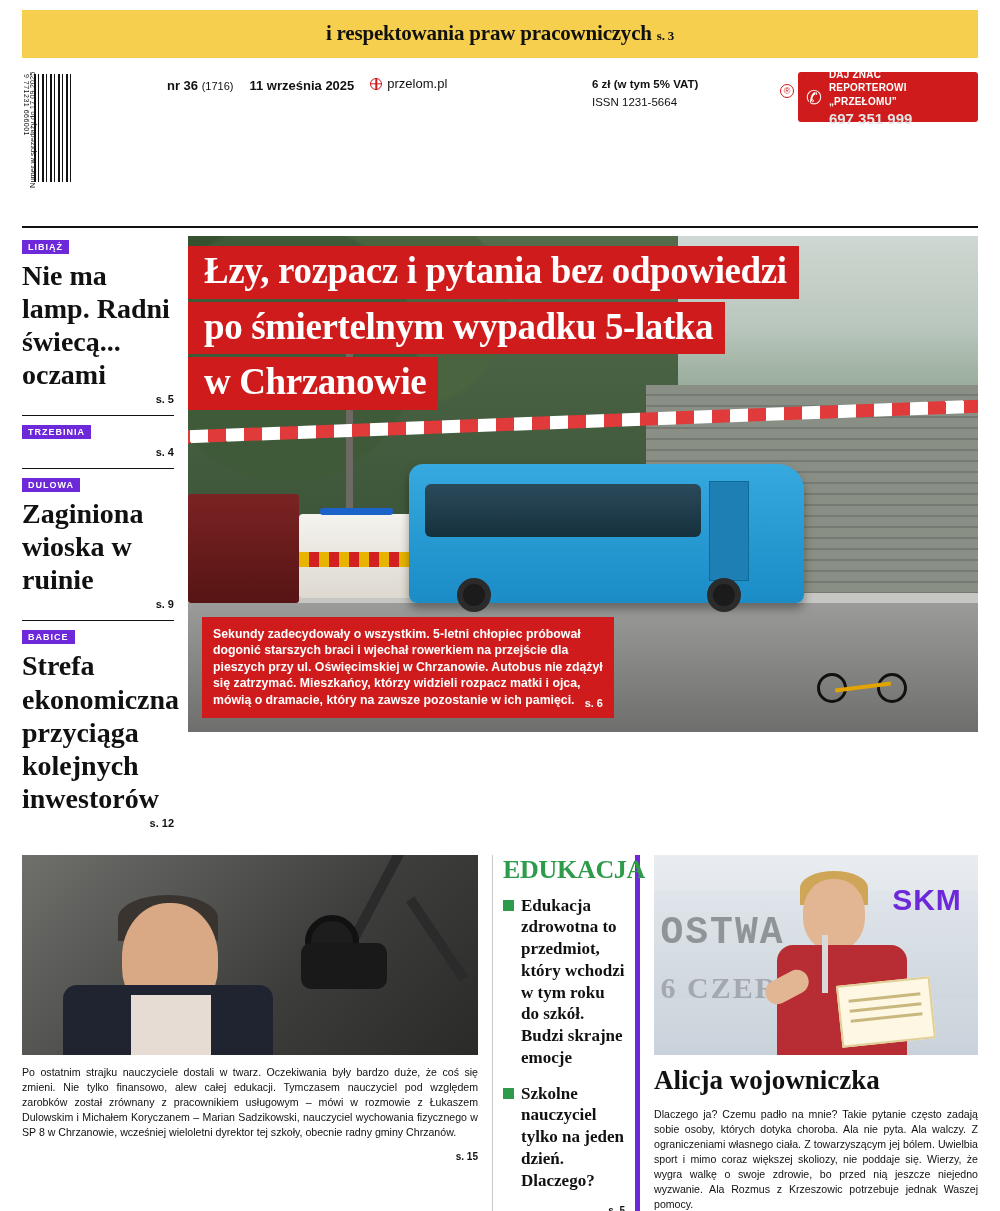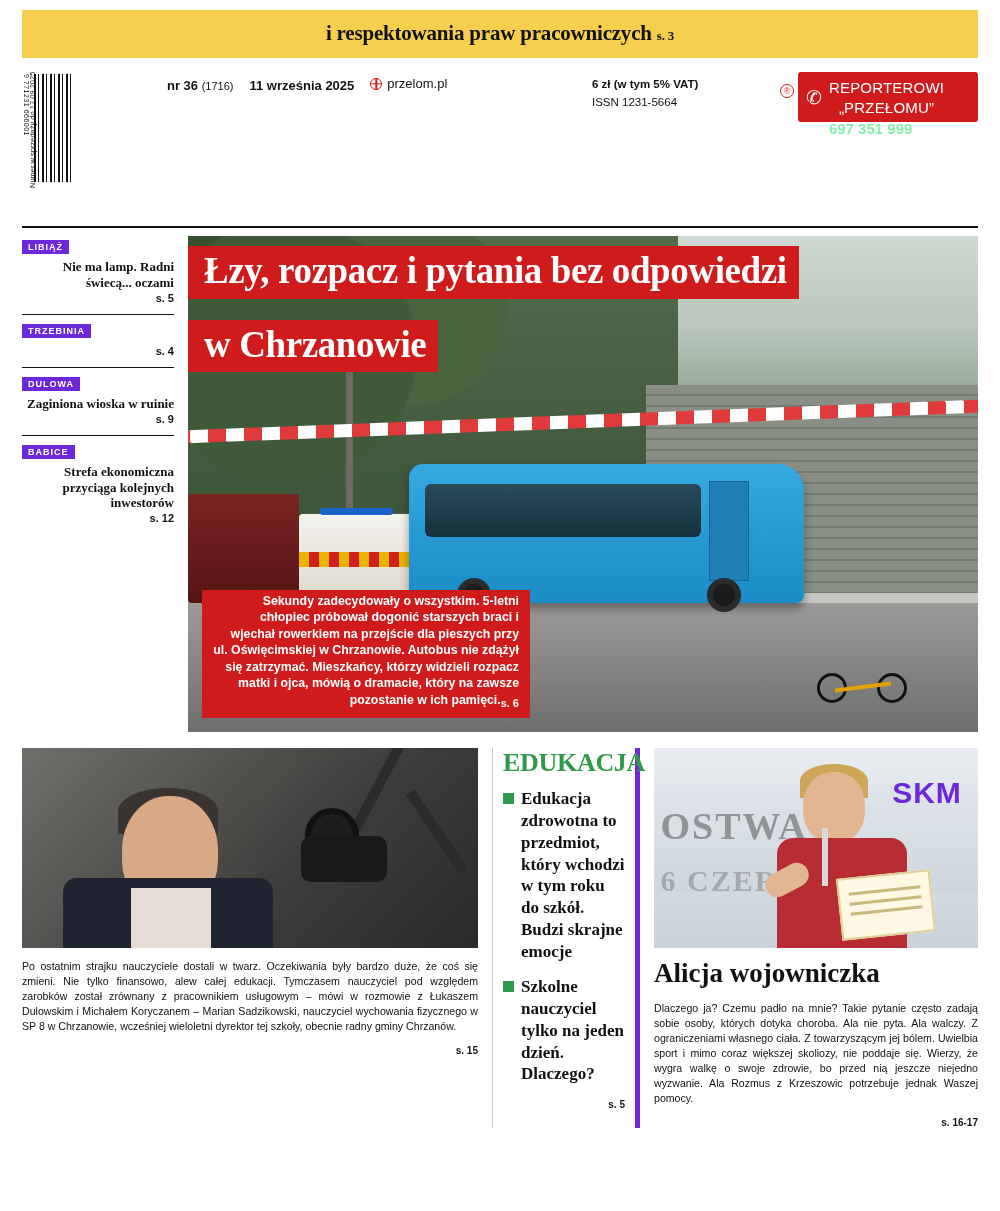--- a/index.html
+++ b/index.html
@@ -70,22 +70,22 @@
     width:14px;height:14px;border:1.3px solid #cf1b1b;border-radius:50%;
     color:#cf1b1b;font-size:9px;text-align:center;line-height:12px;
   }
 
   .tip-box {
     position:absolute; right:0; top:14px; width:180px; height:50px;
     background:#cf1b1b; color:#fff; border-radius:3px;
     display:flex; align-items:center; padding:0 8px;
   }
   .tip-phone-ico { font-size:19px; margin-right:7px; }
-  .tip-text { font-size:15px; font-weight:normal; line-height:1.35; letter-spacing:0.2px;text-align:center;}
-  .tip-num { font-size:15px; font-weight:bold; color:#86efac; margin-top:2px; }
+  .tip-text { font-size:10px; font-weight:bold; line-height:1.35; letter-spacing:0.2px;}
+  .tip-num { font-size:15px; font-weight:bold; color:#e5e5e5; margin-top:2px; }
 
   .logo-wrap { position:absolute; left:145px; top:46px; width:640px; height:118px; }
   .logo-text {
     font-family:"Liberation Serif", serif;
     font-size:116px; line-height:1;
     letter-spacing:-2px;
     color:#111;
     position:absolute; left:0; top:-8px;
     font-weight:normal;
   }
@@ -108,21 +108,21 @@
 
   .kicker {
     display:inline-block; background:#6d28d9; color:#fff;
     font-size:9px; font-weight:bold; letter-spacing:1px;
     padding:2px 6px 2px 6px; margin-bottom:5px;
   }
   .brief { border-top:1px solid #111; padding-top:5px; margin-bottom:10px; }
   .brief:first-child { border-top:none; padding-top:0; }
   .brief h3 {
     font-family:"Liberation Serif", serif;
-    font-size:13px; line-height:1.18; margin:0; font-weight:bold;text-align:right;
+    font-size:28px; line-height:1.18; margin:0; font-weight:bold;
   }
   .pg { text-align:right; font-size:11px; font-weight:bold; margin-top:2px; }
 
   
   .lead { position:relative; width:100%; height:496px; overflow:hidden; background:#4d7c0f; }
   .lead-photo { position:absolute; inset:0; }
   .sky { position:absolute; left:0; top:0; width:100%; height:46%;
          background:linear-gradient(180deg,#cfd8d2 0%,#b9c6bd 40%,#6f8a6e 100%); }
   .trees { position:absolute; left:0; top:0; width:62%; height:58%;
            background:radial-gradient(circle at 20% 40%, #3f5a39 0 30%, transparent 31%),
@@ -178,23 +178,23 @@
   .lead-title span {
     display:inline-block;
     background:#cf1b1b; color:#fff;
     font-family:"Liberation Serif", serif; font-weight:bold;
     font-size:37px; line-height:1.26;
     padding:2px 12px 4px 16px; margin-bottom:3px;
     letter-spacing:-0.4px;
     box-decoration-break:clone;
   }
   .lead-cap {
-    position:absolute; left:14px; bottom:14px; width:328px;
-    background:#cf1b1b; color:#fff; padding:3px 11px 8px 11px;
-    font-size:12.3px; line-height:1.34; font-weight:bold;text-align:right;
+    position:absolute; left:14px; bottom:14px; width:412px;
+    background:#cf1b1b; color:#fff; padding:9px 11px 8px 11px;
+    font-size:12.3px; line-height:1.34; font-weight:bold;
   }
   .lead-cap .cap-pg { float:right; margin-top:4px; font-size:11px; }
 
   
   .bottom { margin:16px 22px 0 22px; display:flex; gap:14px; }
   .bcol-1 { width:456px; }
   .bcol-2 { width:148px; border-left:1px solid #c8c8c8; border-right:5px solid #6d28d9; padding:0 10px; }
   .bcol-3 { flex:1; }
 
   .photo-teacher {
@@ -224,21 +224,21 @@
   .edu-bullet { width:11px; height:11px; background:#2e9b4a; flex:none; margin-top:5px; }
   .edu-text {
     font-family:"Liberation Serif", serif; font-weight:bold;
     font-size:17px; line-height:1.28;
   }
 
   .photo-alicja { width:100%; height:200px; position:relative; overflow:hidden; background:#d8dce2; }
   .pa-bg { position:absolute; inset:0; background:linear-gradient(180deg,#e9edf1,#c9d2da); }
   .pa-banner { position:absolute; left:0; top:18%; width:100%; height:54%;
                background:linear-gradient(180deg,#dfe5ea,#cfd7de); }
-  .pa-txt { position:absolute; left:2%; top:28%; font-family:Liberation Serif, serif; font-weight:bold;
+  .pa-txt { position:absolute; left:2%; top:28%; font-family:Liberation Mono, monospace; font-weight:bold;
             font-size:38px; color:#8f9499; letter-spacing:2px; white-space:nowrap; }
   .pa-txt2 { position:absolute; left:2%; top:58%; font-family:"Liberation Serif",serif; font-weight:bold;
             font-size:30px; color:#a4a9ae; letter-spacing:2px; white-space:nowrap; }
   .pa-skm { position:absolute; right:5%; top:14%; font-family:"Liberation Sans",sans-serif; font-weight:bold;
             font-size:30px; color:#6d28d9; letter-spacing:1px; }
   .pa-girl-head { position:absolute; left:46%; top:12%; width:62px; height:72px; background:#e3b693; border-radius:46%; }
   .pa-girl-hair { position:absolute; left:45%; top:8%; width:68px; height:34px; background:#cfa657; border-radius:50% 50% 0 0; }
   .pa-girl-body { position:absolute; left:38%; bottom:0; width:130px; height:110px; background:#b82d33; border-radius:16px 16px 0 0; }
   .pa-arm { position:absolute; left:34%; bottom:28%; width:46px; height:24px; background:#e3b693; border-radius:12px; transform:rotate(-28deg); }
   .pa-diploma { position:absolute; right:14%; bottom:6%; width:94px; height:62px; background:#fdf7e3; border:2px solid #e0cf96; transform:rotate(-6deg); }
@@ -352,21 +352,21 @@
           <div class="bike">
               <i></i>
               <i></i>
               <b></b>
             </div>
           <div class="tape"></div>
         </div>
 
         <div class="lead-title">
           <span>Łzy, rozpacz i pytania bez odpowiedzi</span><br>
-          <br>
+          <span>po śmiertelnym wypadku 5-latka</span><br>
           <span>w Chrzanowie</span>
         </div>
 
         <div class="lead-cap">
           <span>Sekundy zadecydowały o wszystkim. 5-letni chłopiec próbował dogonić starszych braci i wjechał rowerkiem na przejście dla pieszych przy ul. Oświęcimskiej w Chrzanowie. Autobus nie zdążył się zatrzymać. Mieszkańcy, którzy widzieli rozpacz matki i ojca, mówią o dramacie, który na zawsze pozostanie w ich pamięci.</span>
           <span class="cap-pg">s. 6</span>
         </div>
       </div>
     </div>
 

